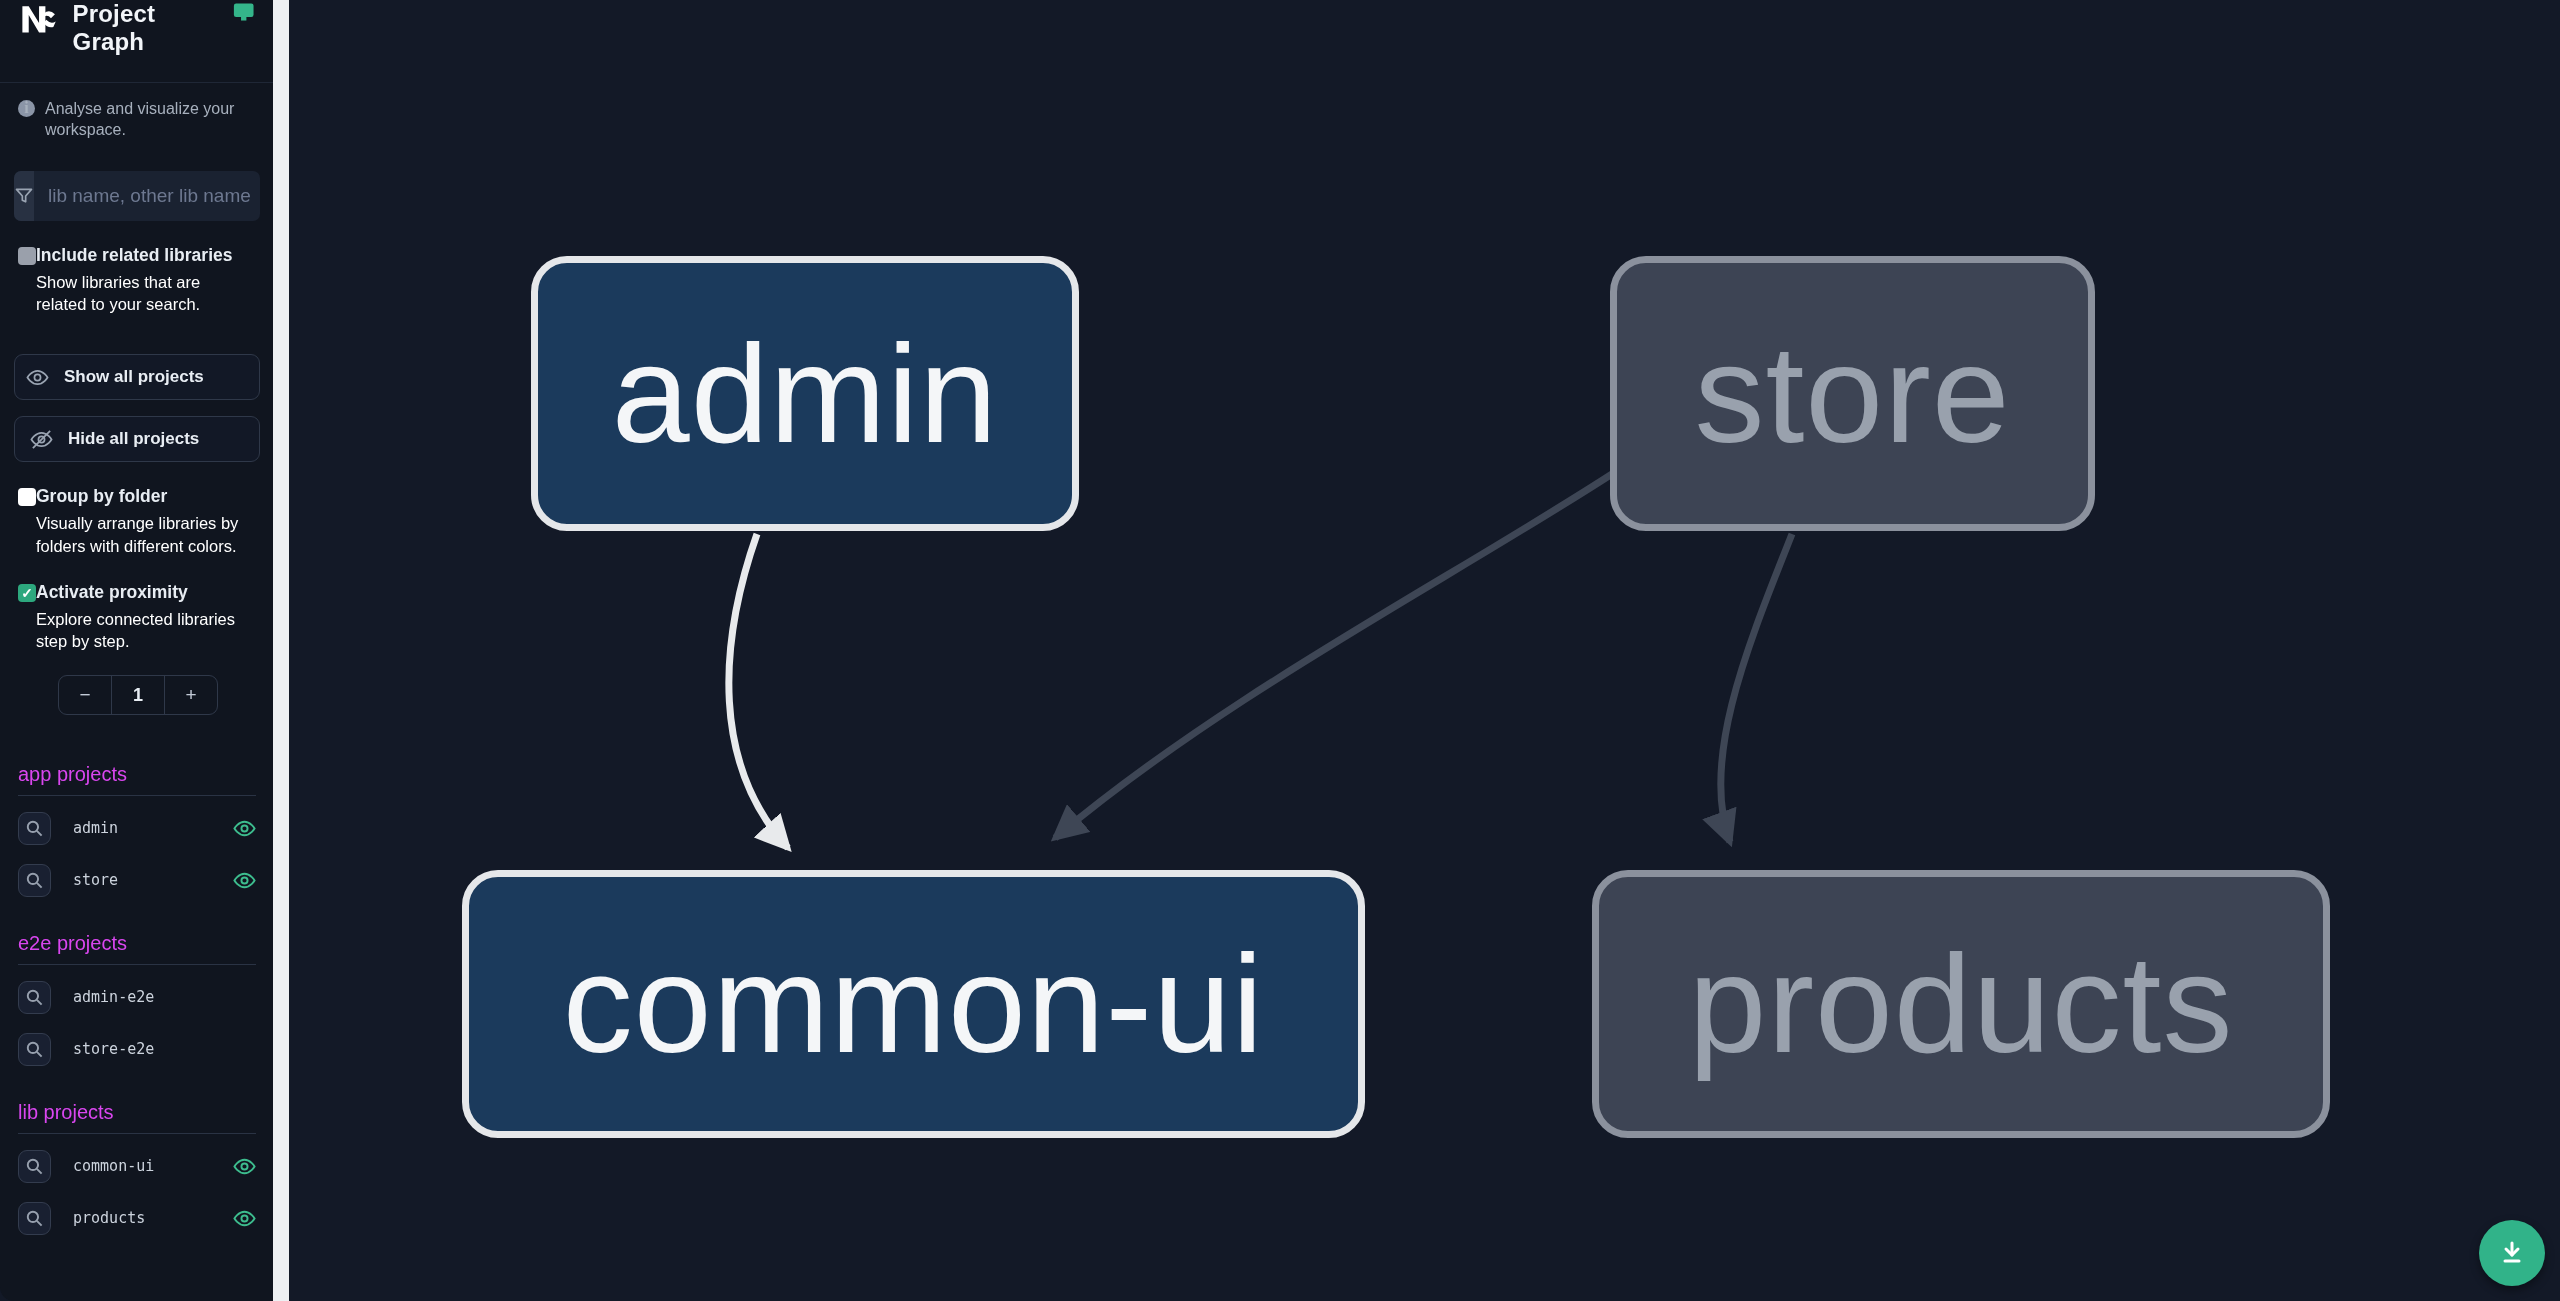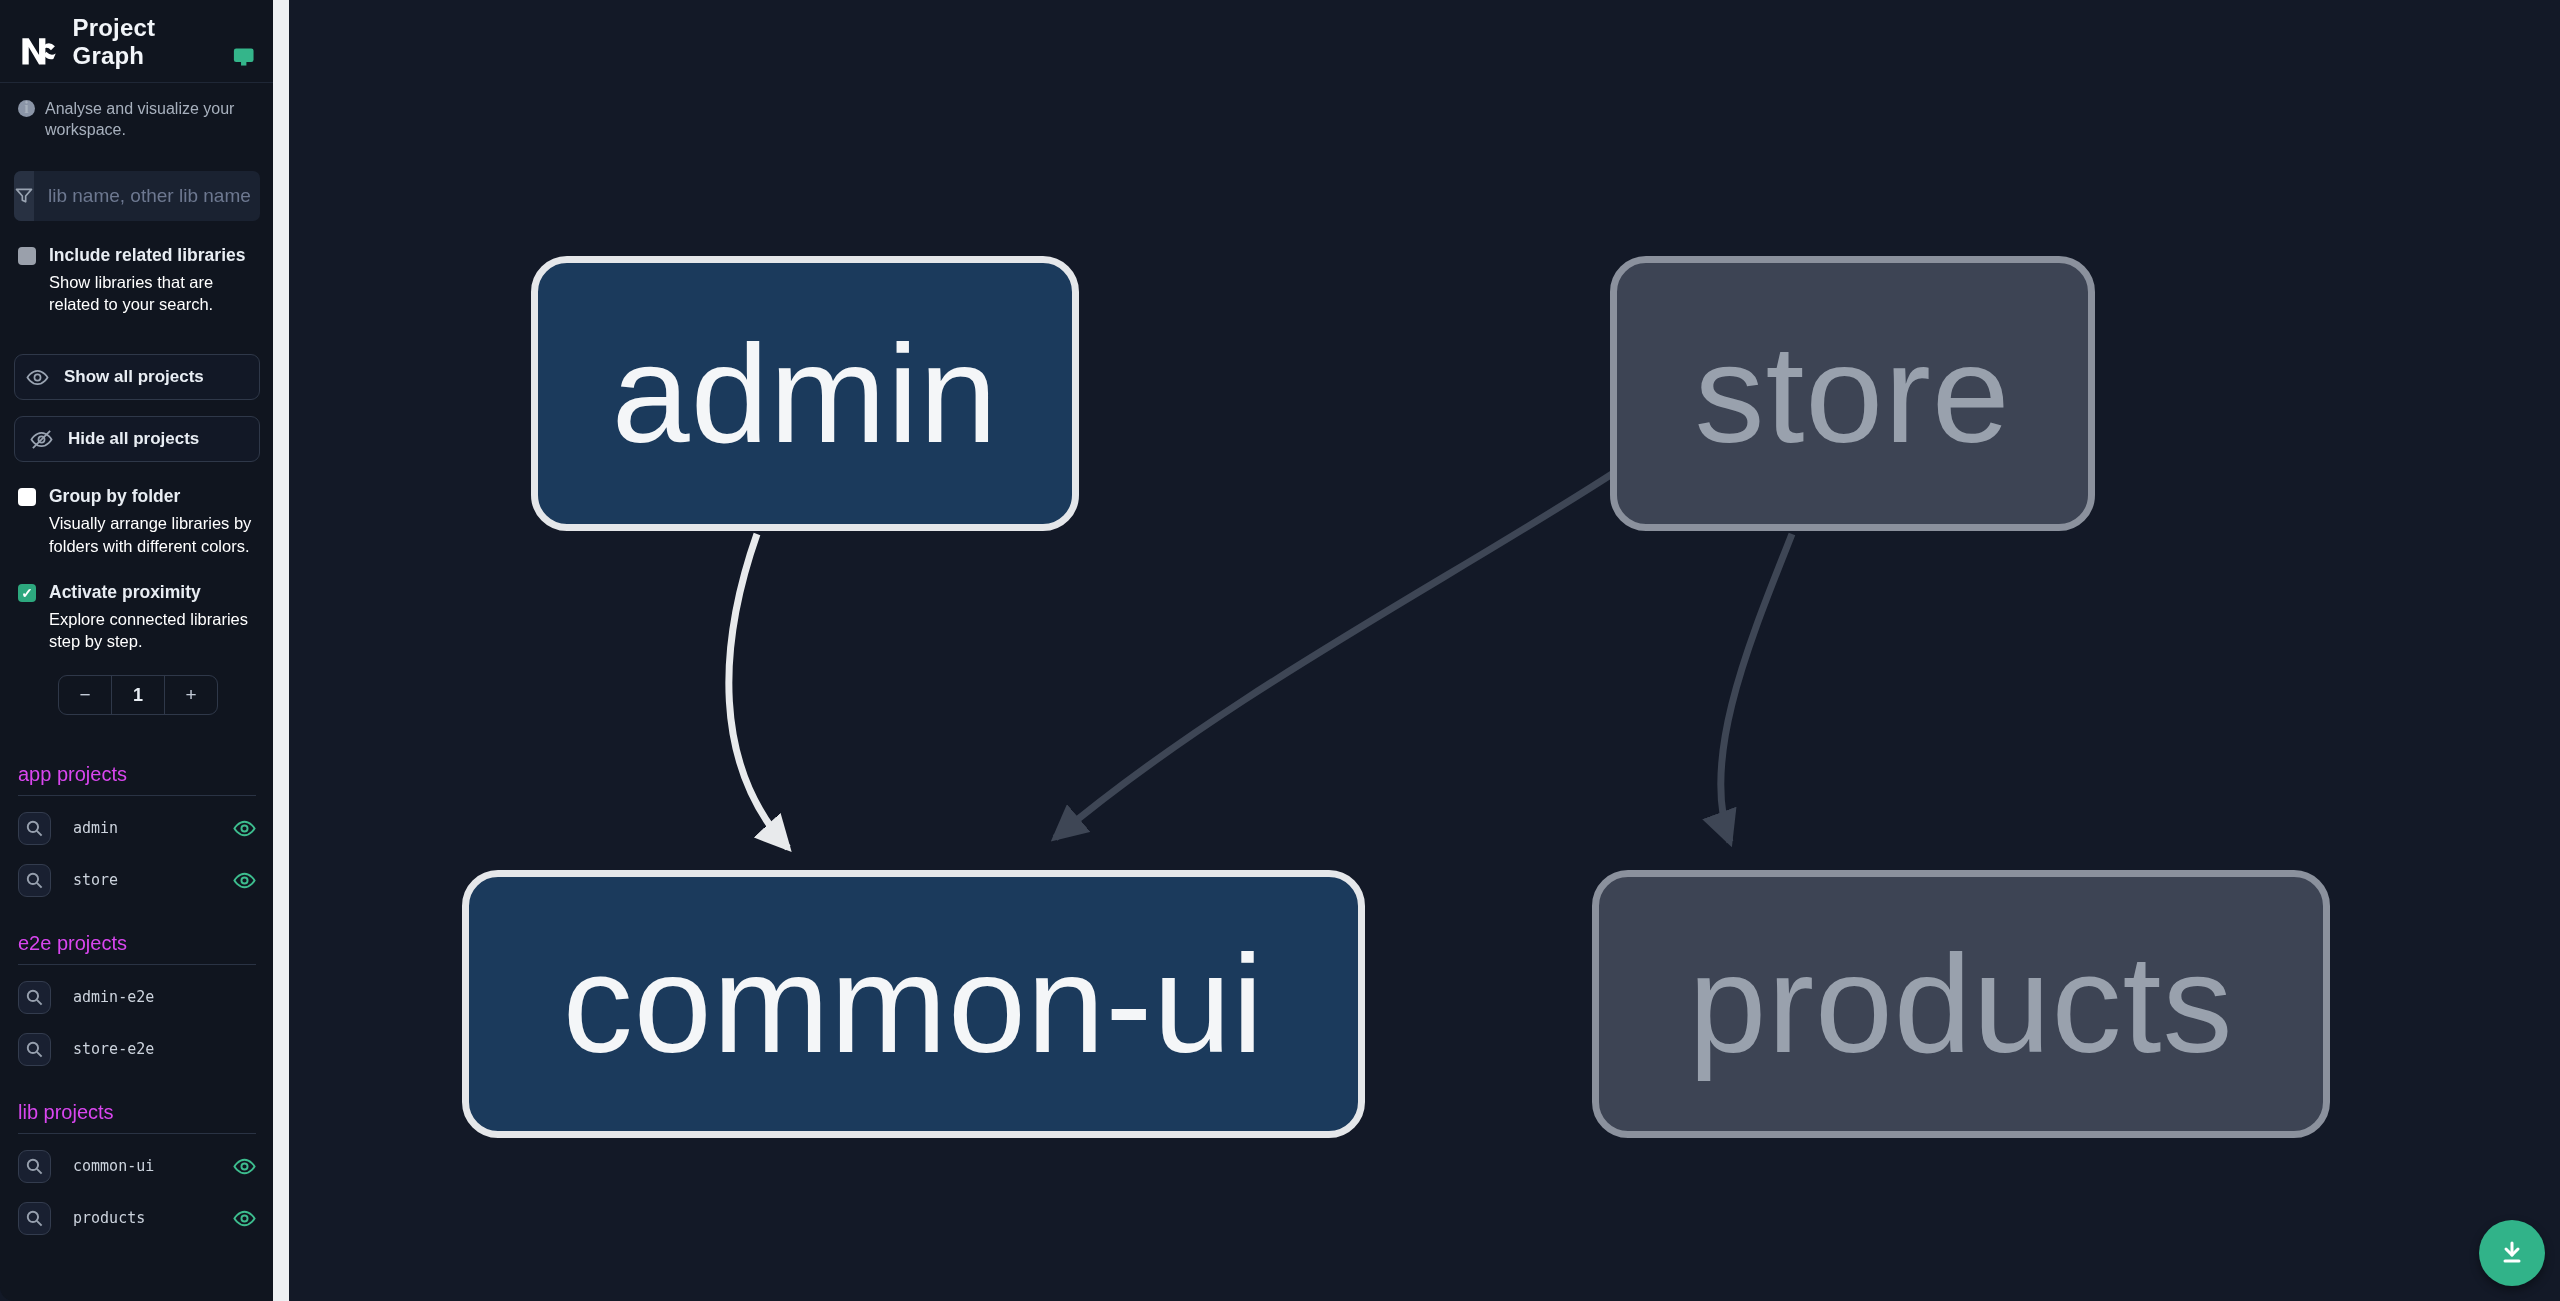--- a/index.html
+++ b/index.html
@@ -3,38 +3,38 @@
 <meta charset="utf-8">
 <style>
   * { margin:0; padding:0; box-sizing:border-box; }
   html,body { width:2560px; height:1301px; overflow:hidden; background:#131927;
               font-family:"Liberation Sans", sans-serif; }
   .stage { position:relative; width:2560px; height:1301px; }
 
   
   .sidebar { position:absolute; left:0; top:0; width:274px; height:1301px;
              background:#10151f; z-index:5; border-bottom-left-radius:14px; }
-  .sb-header { height:82px; display:flex; align-items:flex-end; padding:12px 20px; gap:16px; }
+  .sb-header { height:82px; display:flex; align-items:flex-start; padding:0 20px; gap:16px; }
   .sb-title { color:#f2f5f9; font-size:24px; font-weight:700; letter-spacing:.2px; }
   .sb-header .spacer { flex:1; }
   .sb-divider { height:1px; background:#1f2736; }
   .sb-info { display:flex; align-items:flex-start; gap:10px; padding:16px 18px 10px 18px; }
   .info-dot { width:17px; height:17px; border-radius:50%; background:#8b95a7; color:#10151f;
               font-size:12px; font-weight:700; display:flex; align-items:center; justify-content:center;
               font-family:"Liberation Serif", serif; flex:0 0 auto; margin-top:1px;}
   .sb-info span { color:#a7b0bd; font-size:16px; line-height:1.3; }
 
   .filter-wrap { margin:20px 14px 0 14px; height:50px; display:flex; background:#1a2231;
                  border-radius:7px; overflow:hidden; }
   .filter-icon-cell { width:48px; background:#283142; display:flex; align-items:center; justify-content:center; }
   .filter-wrap input { flex:1; background:transparent; border:none; outline:none; color:#fef9c3;
                        font-size:19px; padding:0 14px; }
   .filter-wrap input::placeholder { color:#6d7890; }
 
-  .check-row { display:flex; gap:13px; margin:24px 18px 0 18px; align-items:flex-start; cursor:pointer; }
+  .check-row { display:flex; margin:24px 18px 0 18px; align-items:flex-start; cursor:pointer; }
   .cb { width:18px; height:18px; border-radius:4px; flex:0 0 auto; margin-top:2px;
         display:flex; align-items:center; justify-content:center; }
   .cb-gray  { background:#9aa0ab; }
   .cb-white { background:#ffffff; }
   .cb-checked { background:#2da87e; color:#fff; font-size:14px; font-weight:700; }
   .check-label { color:#e8edf3; font-size:17.5px; font-weight:600; line-height:1.2; }
   .check-desc { color:#ffffff; font-size:16.5px; line-height:1.38; margin-top:5px; max-width:206px; }
 
   .sb-btn { margin:16px 14px 0 14px; height:46px; border:1.5px solid #2f3849; border-radius:9px;
             background:#121826; display:flex; align-items:center; gap:15px; padding:0 15px;

